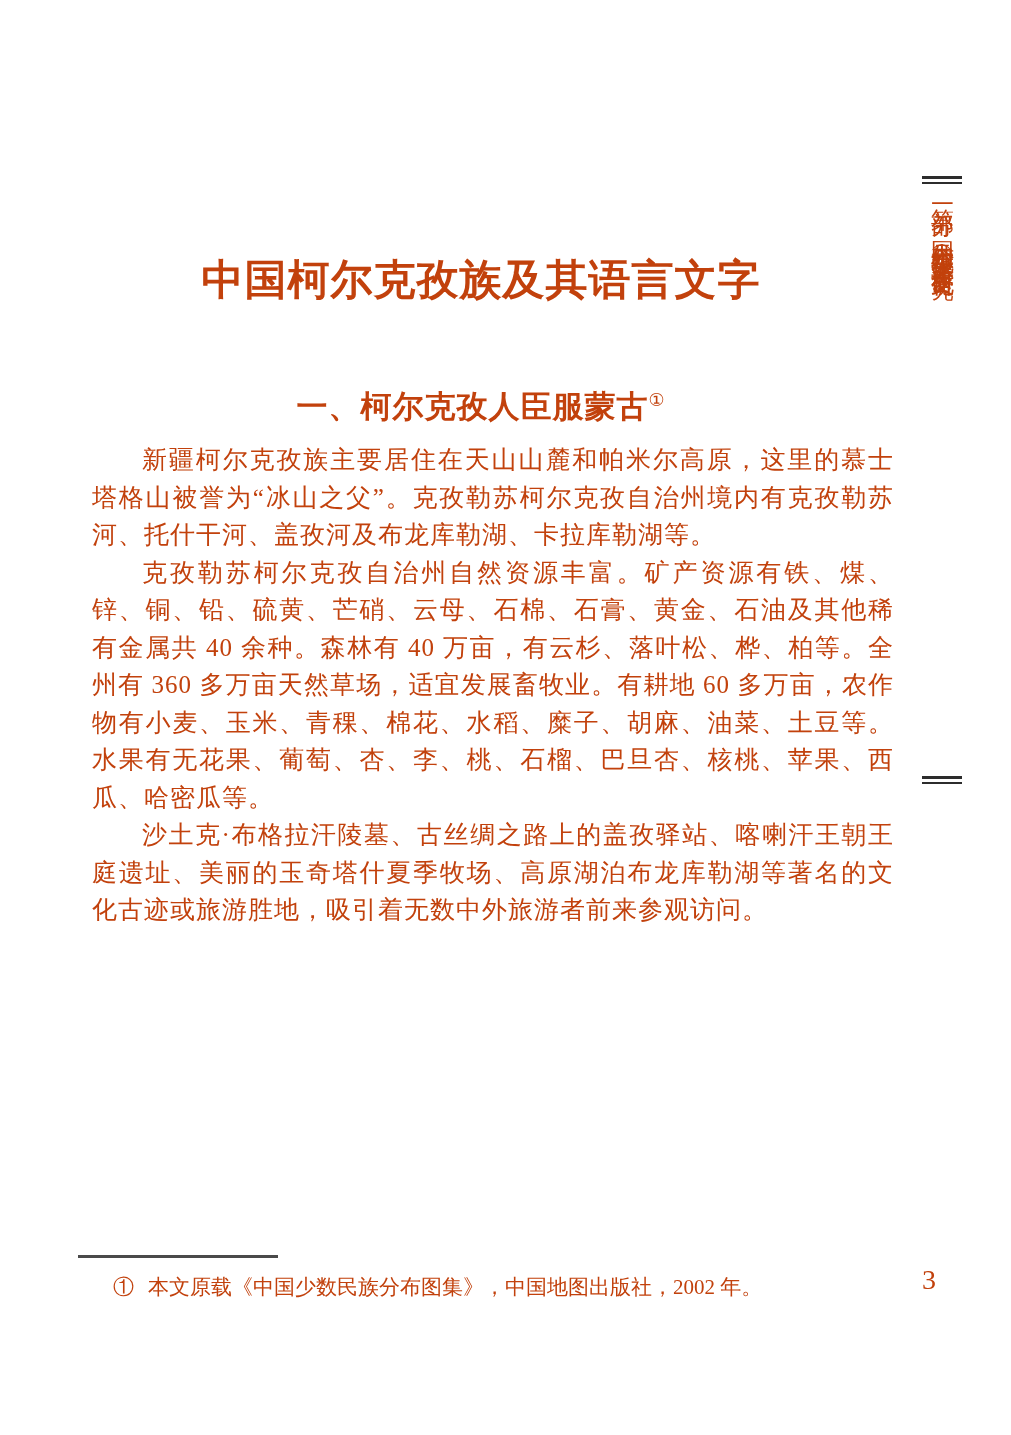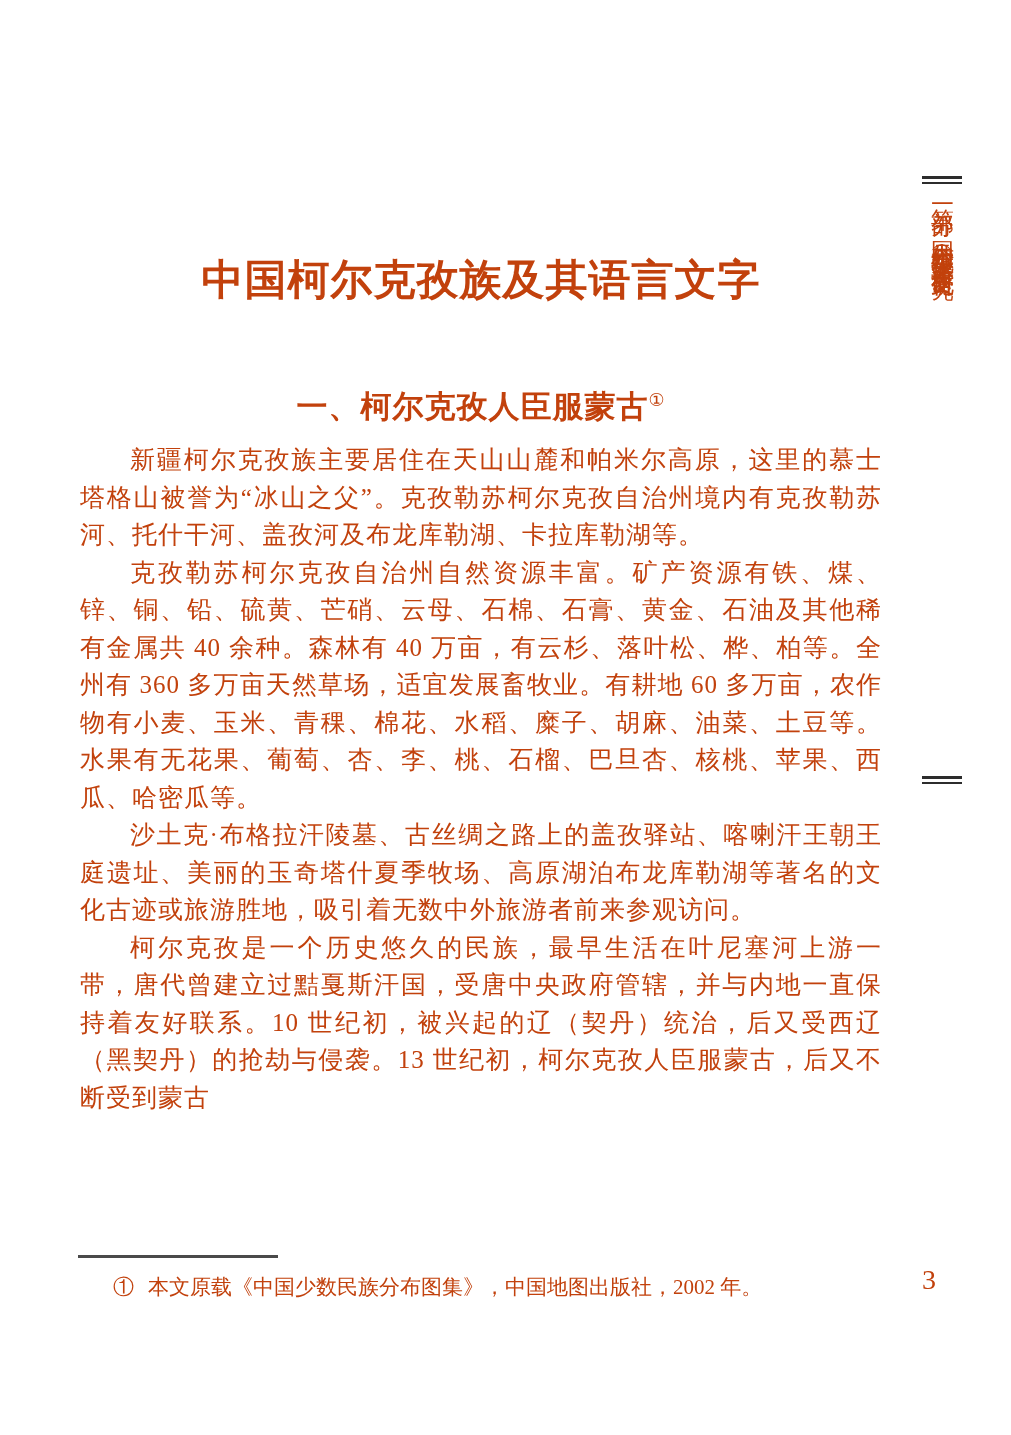--- a/index.html
+++ b/index.html
@@ -44,21 +44,21 @@
     font-size: 18px;
     font-weight: normal;
     vertical-align: super;
     line-height: 0;
   }
 
   
   .body-text {
     position: absolute;
     top: 441px;
-    left: 80px;
+    left: 92px;
     width: 802px;
     font-size: 25px;
     line-height: 37.5px;
     letter-spacing: 1px;
     text-align: justify;
   }
   .body-text p {
     margin: 0;
     text-indent: 2em;
   }
@@ -122,21 +122,20 @@
 <div class="page">
 
   <h1 class="main-title">中国柯尔克孜族及其语言文字</h1>
 
   <h2 class="section-heading"><span>一、柯尔克孜人臣服蒙古</span><sup>①</sup></h2>
 
   <div class="body-text">
     <p>新疆柯尔克孜族主要居住在天山山麓和帕米尔高原，这里的慕士塔格山被誉为“冰山之父”。克孜勒苏柯尔克孜自治州境内有克孜勒苏河、托什干河、盖孜河及布龙库勒湖、卡拉库勒湖等。</p>
     <p>克孜勒苏柯尔克孜自治州自然资源丰富。矿产资源有铁、煤、锌、铜、铅、硫黄、芒硝、云母、石棉、石膏、黄金、石油及其他稀有金属共 40 余种。森林有 40 万亩，有云杉、落叶松、桦、柏等。全州有 360 多万亩天然草场，适宜发展畜牧业。有耕地 60 多万亩，农作物有小麦、玉米、青稞、棉花、水稻、糜子、胡麻、油菜、土豆等。水果有无花果、葡萄、杏、李、桃、石榴、巴旦杏、核桃、苹果、西瓜、哈密瓜等。</p>
     <p>沙土克·布格拉汗陵墓、古丝绸之路上的盖孜驿站、喀喇汗王朝王庭遗址、美丽的玉奇塔什夏季牧场、高原湖泊布龙库勒湖等著名的文化古迹或旅游胜地，吸引着无数中外旅游者前来参观访问。</p>
-    <p>柯尔克孜是一个历史悠久的民族，最早生活在叶尼塞河上游一带，唐代曾建立过黠戛斯汗国，受唐中央政府管辖，并与内地一直保持着友好联系。10 世纪初，被兴起的辽（契丹）统治，后又受西辽（黑契丹）的抢劫与侵袭。13 世纪初，柯尔克孜人臣服蒙古，后又不断受到蒙古</p>
   </div>
 
   <div class="footnote-rule"></div>
 
   <div class="footnote">
     <span class="fn-mark">①</span><span>本文原载《中国少数民族分布图集》，中国地图出版社，2002 年。</span>
   </div>
 
   <div class="page-number">3</div>
 

